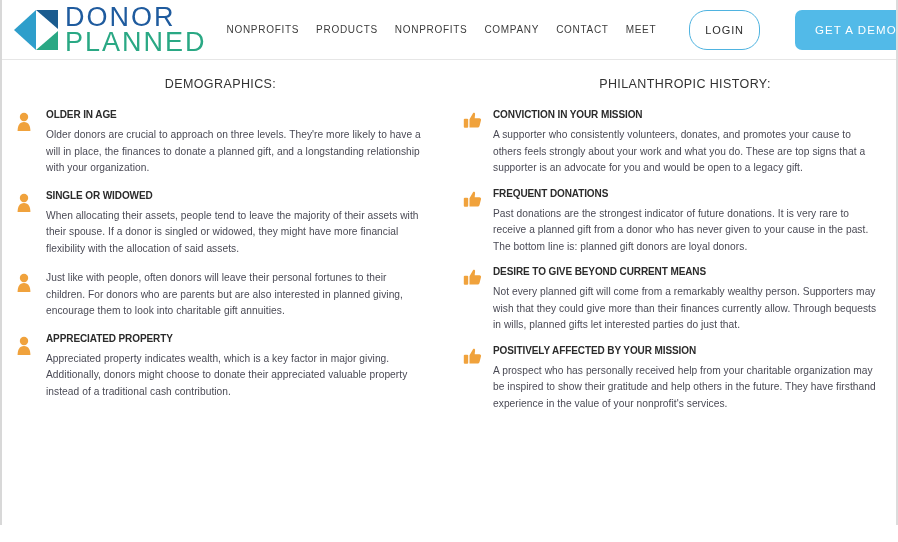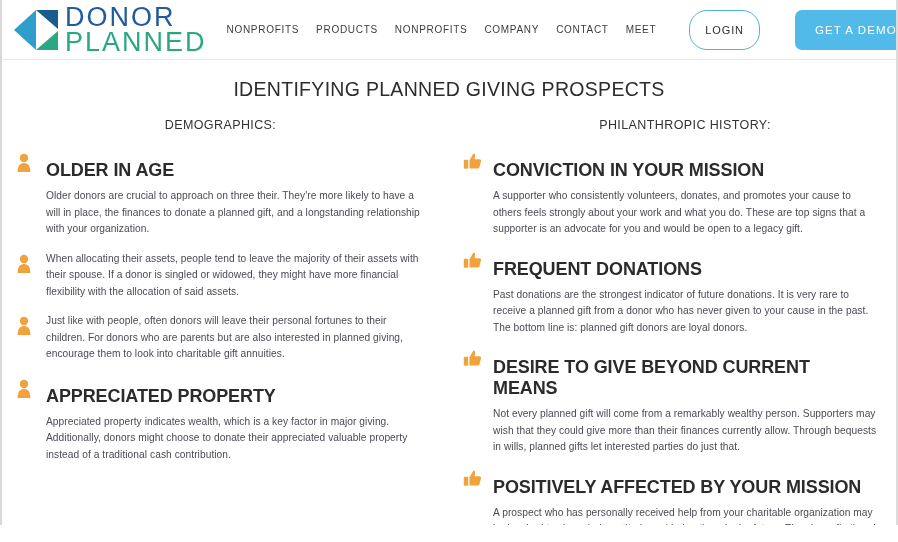--- a/index.html
+++ b/index.html
@@ -152,26 +152,25 @@
   .item-icon {
     width: 30px;
     flex-shrink: 0;
     padding-top: 3px;
     text-align: left;
   }
 
   .item-body { flex: 1; }
 
   .item-title {
-    font-size: 18px;
+    font-size: 10px;
     font-weight: bold;
     color: #2b2b2b;
     letter-spacing: -0.1px;
     margin-bottom: 7px;
-    margin-top: 10px;
   }
 
   .item-desc {
     font-size: 10.2px;
     line-height: 1.62;
     color: #4a4a55;
     letter-spacing: 0.06px;
   }
 
   .col-left .item { margin-bottom: 13px; }
@@ -210,48 +209,48 @@
       <span class="nav-item">COMPANY</span>
       <span class="nav-item">CONTACT</span>
       <span class="nav-item">MEET</span>
       <span class="btn-login">LOGIN</span>
       <span class="btn-demo">GET A DEMO</span>
     </div>
   </div>
 
   <div class="content">
 
-    <div class="main-title">IDENTIFYING PLANNED GIVING PROSPECTS</div>
 
     <div class="columns">
 
       <div class="col col-left">
         <div class="col-heading">DEMOGRAPHICS:</div>
 
         <div class="item">
           <span class="item-icon">
             <svg width="16" height="20" viewBox="0 0 16 20">
                 <circle cx="8" cy="5" r="4.2" fill="#f0a23c"></circle>
                 <path d="M8 10 C3.2 10 1.6 14 1.6 19 L14.4 19 C14.4 14 12.8 10 8 10 Z" fill="#f0a23c"></path>
               </svg>
           </span>
           <div class="item-body">
             <div class="item-title">OLDER IN AGE</div>
-            <div class="item-desc">Older donors are crucial to approach on three their. They're more likely to have a will in place, the finances to donate a planned gift, and a longstanding relationship with your organization.</div>
+            <div class="item-desc">Older donors are crucial to approach on three levels. They're more likely to have a will in place, the finances to donate a planned gift, and a longstanding relationship with your organization.</div>
           </div>
         </div>
 
         <div class="item">
           <span class="item-icon">
             <svg width="16" height="20" viewBox="0 0 16 20">
                 <circle cx="8" cy="5" r="4.2" fill="#f0a23c"></circle>
                 <path d="M8 10 C3.2 10 1.6 14 1.6 19 L14.4 19 C14.4 14 12.8 10 8 10 Z" fill="#f0a23c"></path>
               </svg>
           </span>
           <div class="item-body">
+            <div class="item-title">SINGLE OR WIDOWED</div>
             <div class="item-desc">When allocating their assets, people tend to leave the majority of their assets with their spouse. If a donor is singled or widowed, they might have more financial flexibility with the allocation of said assets.</div>
           </div>
         </div>
 
         <div class="item">
           <span class="item-icon">
             <svg width="16" height="20" viewBox="0 0 16 20">
                 <circle cx="8" cy="5" r="4.2" fill="#f0a23c"></circle>
                 <path d="M8 10 C3.2 10 1.6 14 1.6 19 L14.4 19 C14.4 14 12.8 10 8 10 Z" fill="#f0a23c"></path>
               </svg>

